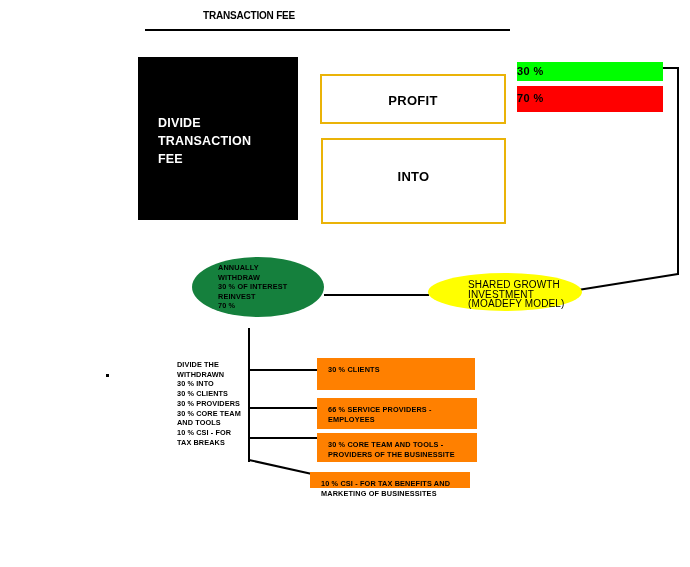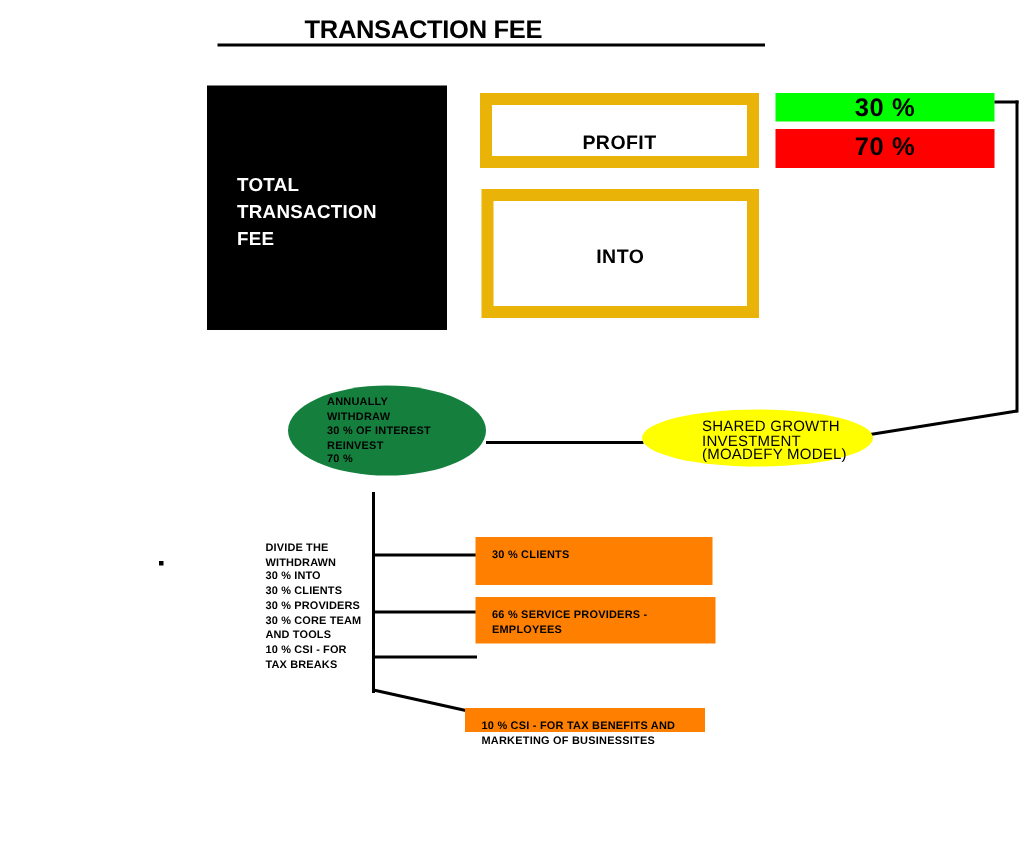--- a/index.html
+++ b/index.html
@@ -16,21 +16,21 @@
     height: 567px;
     background: #ffffff;
     overflow: hidden;
   }
   .abs { position: absolute; }
 
   
   #title {
     left: 203px;
     top: 10px;
-    font-size: 17px;
+    font-size: 10px;
     font-weight: bold;
     letter-spacing: -0.2px;
     color: #000000;
     white-space: nowrap;
   }
   #title-rule {
     left: 145px;
     top: 29px;
     width: 365px;
     height: 2px;
@@ -51,43 +51,43 @@
     top: 57px;
     color: #ffffff;
     font-size: 12.5px;
     font-weight: bold;
     line-height: 18px;
     letter-spacing: 0.2px;
     white-space: pre-line;
   }
 
   .outline-box {
-    border: 8px solid #eab308;
+    border: 2px solid #eab308;
     background: #ffffff;
     box-sizing: border-box;
+    margin-top: 12px;
   }
   #profit-box { left: 320px; top: 62px; width: 186px; height: 50px; }
   #cost-box   { left: 321px; top: 126px; width: 185px; height: 86px; }
   .outline-box .box-label {
     position: absolute;
     left: 0;
     width: 100%;
     text-align: center;
     font-size: 13px;
     font-weight: bold;
     color: #000000;
     letter-spacing: 0.3px;
   }
   #profit-box .box-label { top: 17px; }
   #cost-box .box-label   { top: 29px; }
 
   
   .pct-bar {
-    text-align: center;
-    font-size: 17px;
+    font-size: 11px;
     font-weight: bold;
     color: #000000;
     letter-spacing: 0.4px;
   }
   #green-bar {
     left: 517px; top: 62px; width: 146px; height: 19px;
     background: #00ff00;
     line-height: 19px;
   }
   #red-bar {
@@ -189,21 +189,21 @@
 </style>
 </head>
 <body>
 
 <div id="canvas">
 
   <div class="abs" id="title">TRANSACTION FEE</div>
   <div class="abs" id="title-rule"></div>
 
   <div class="abs" id="total-fee-box">
-    <span id="total-fee-label">TOTAL
+    <span id="total-fee-label">DIVIDE
 TRANSACTION
 FEE</span>
   </div>
 
   <div class="abs outline-box" id="profit-box">
     <span class="box-label">PROFIT</span>
   </div>
 
   <div class="abs outline-box" id="cost-box">
     <span class="box-label">INTO</span>
@@ -247,18 +247,20 @@
 30 % CLIENTS
 30 % PROVIDERS
 30 % CORE TEAM
 AND TOOLS
 10 % CSI - FOR
 TAX BREAKS</div>
 
   <div class="abs orange-box" id="orange-1">30 % CLIENTS</div>
   <div class="abs orange-box" id="orange-2">66 % SERVICE PROVIDERS -
 EMPLOYEES</div>
+  <div class="abs orange-box" id="orange-3">30 % CORE TEAM AND TOOLS -
+PROVIDERS OF THE BUSINESSITE</div>
   <div class="abs orange-box" id="orange-4">10 % CSI - FOR TAX BENEFITS AND
 MARKETING OF BUSINESSITES</div>
 
   <div class="abs" id="dot"></div>
 
 </div>
 
 </body></html>

